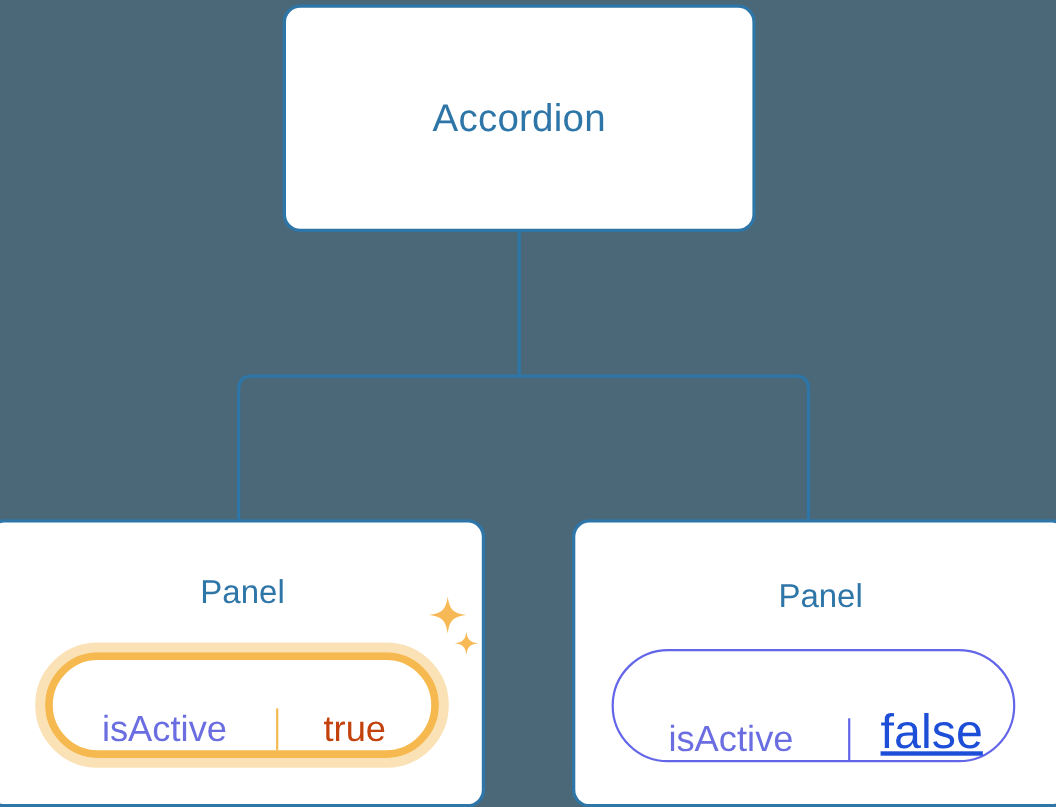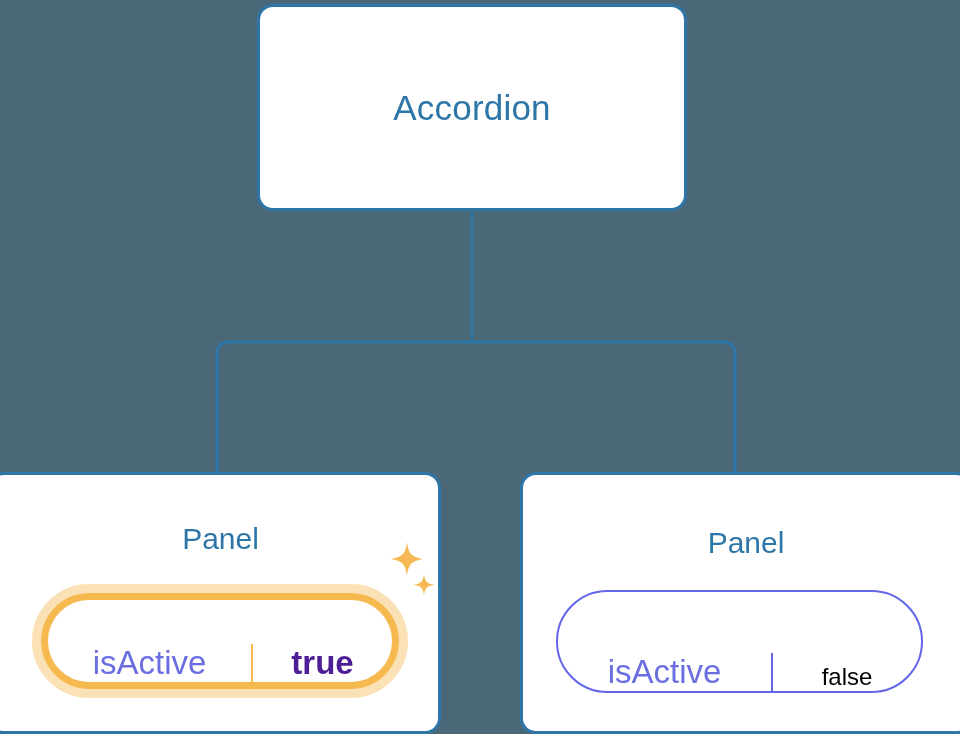--- a/index.html
+++ b/index.html
@@ -107,22 +107,23 @@
     border-radius: 52px;
   }
   #pill-right .pill-key {
     width: 213px;
     border-right: 2px solid #6366e8;
     color: #6a6ee0;
     font-size: 33px;
   }
   #pill-right .pill-val {
     flex: 1;
-    color: #000000;
-    font-size: 24px;
+    color: #1d4ed8;
+    font-size: 44px;
+    text-decoration: underline;
   }
 
   
   #pill-left-wrap {
     position: absolute;
     left: 32px;
     top: 584px;
     width: 376px;
     height: 114px;
   }
@@ -145,23 +146,23 @@
     border-radius: 52px;
   }
   #pill-left .pill-key {
     width: 203px;
     border-right: 2px solid #f6b94f;
     color: #6a6ee0;
     font-size: 33px;
   }
   #pill-left .pill-val {
     flex: 1;
-    color: #4c1d95;
+    color: #c2410c;
     font-size: 33px;
-    font-weight: bold;
+    font-weight: normal;
   }
 
   
   #sparkles {
     position: absolute;
     left: 383px;
     top: 542px;
     width: 62px;
     height: 66px;
     pointer-events: none;

